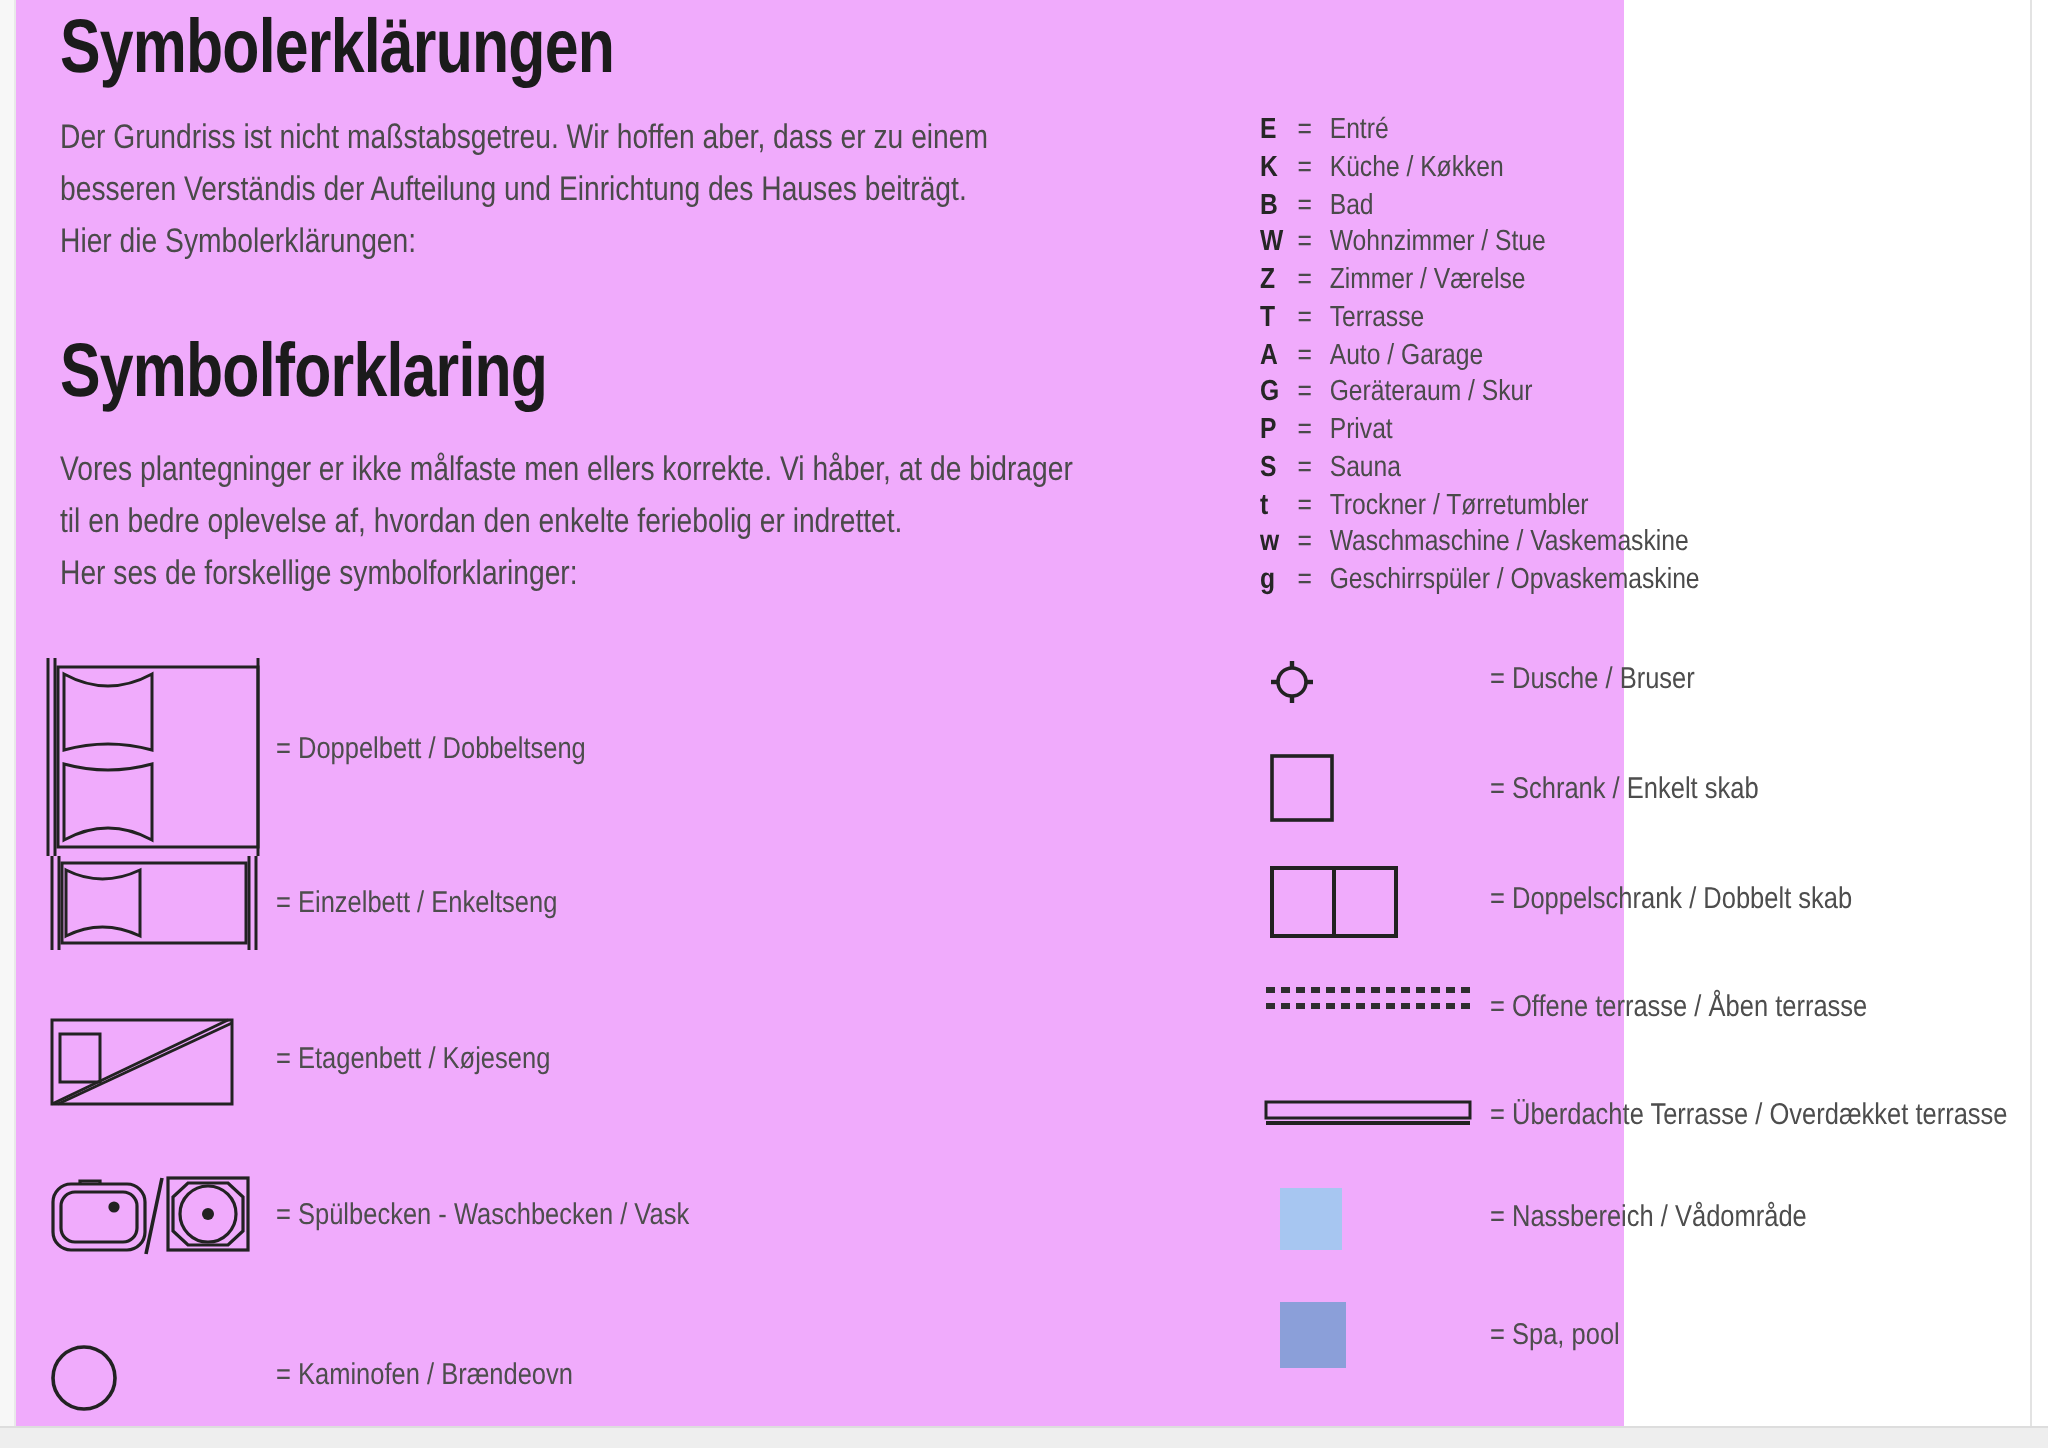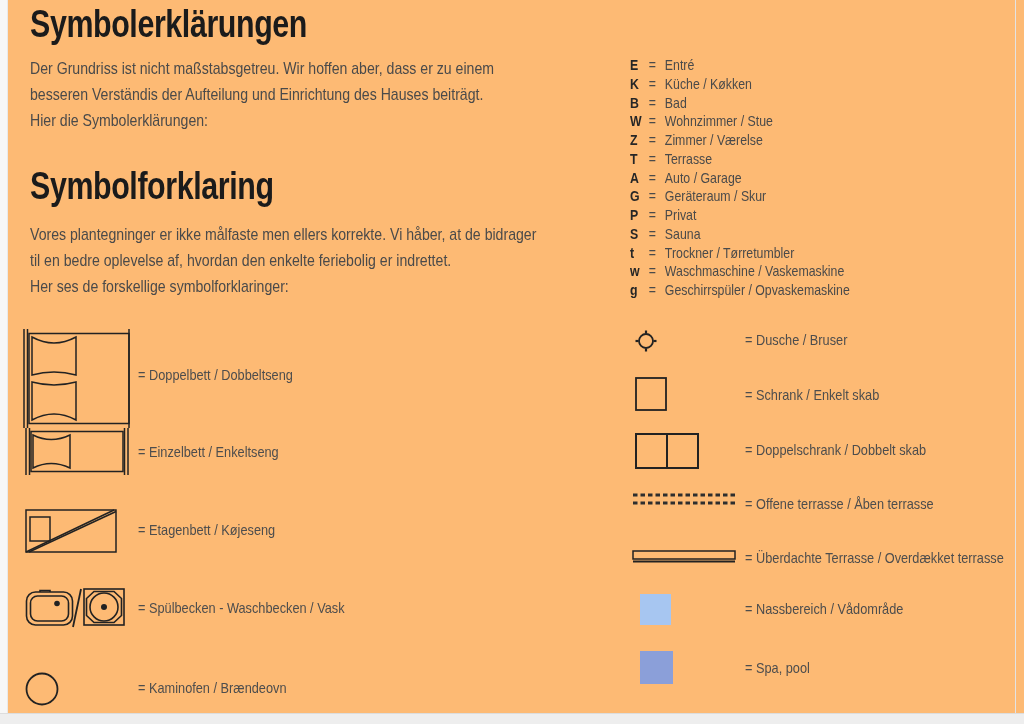--- a/index.html
+++ b/index.html
@@ -1,17 +1,17 @@
 <!DOCTYPE html>
 <html><head>
 <meta charset="utf-8">
 <style>
   html,body{margin:0;padding:0;background:#ffffff;}
   body{width:1024px;height:724px;overflow:hidden;font-family:"Liberation Sans","DejaVu Sans",sans-serif;}
-  .page{position:relative;width:1024px;height:724px;background:#fdba74;}
+  .page{position:relative;width:812px;height:724px;background:#f0abfc;}
   .abs{position:absolute;}
   .h{margin:0;font-size:38px;font-weight:700;color:#1b1b1b;letter-spacing:-0.5px;
      transform:scaleX(0.8);transform-origin:0 0;white-space:nowrap;line-height:44px;}
   .para{font-size:17px;color:#4a4a4a;line-height:26px;transform:scaleX(0.83);
         transform-origin:0 0;white-space:nowrap;}
   .abbrev{left:630px;top:56px;}
   .arow{display:flex;height:18.75px;line-height:18.75px;font-size:14.5px;
         transform:scaleX(0.85);transform-origin:0 50%;white-space:nowrap;}
   .al{min-width:22px;font-weight:700;color:#262626;}
   .ae{min-width:19px;color:#4a4a4a;}

